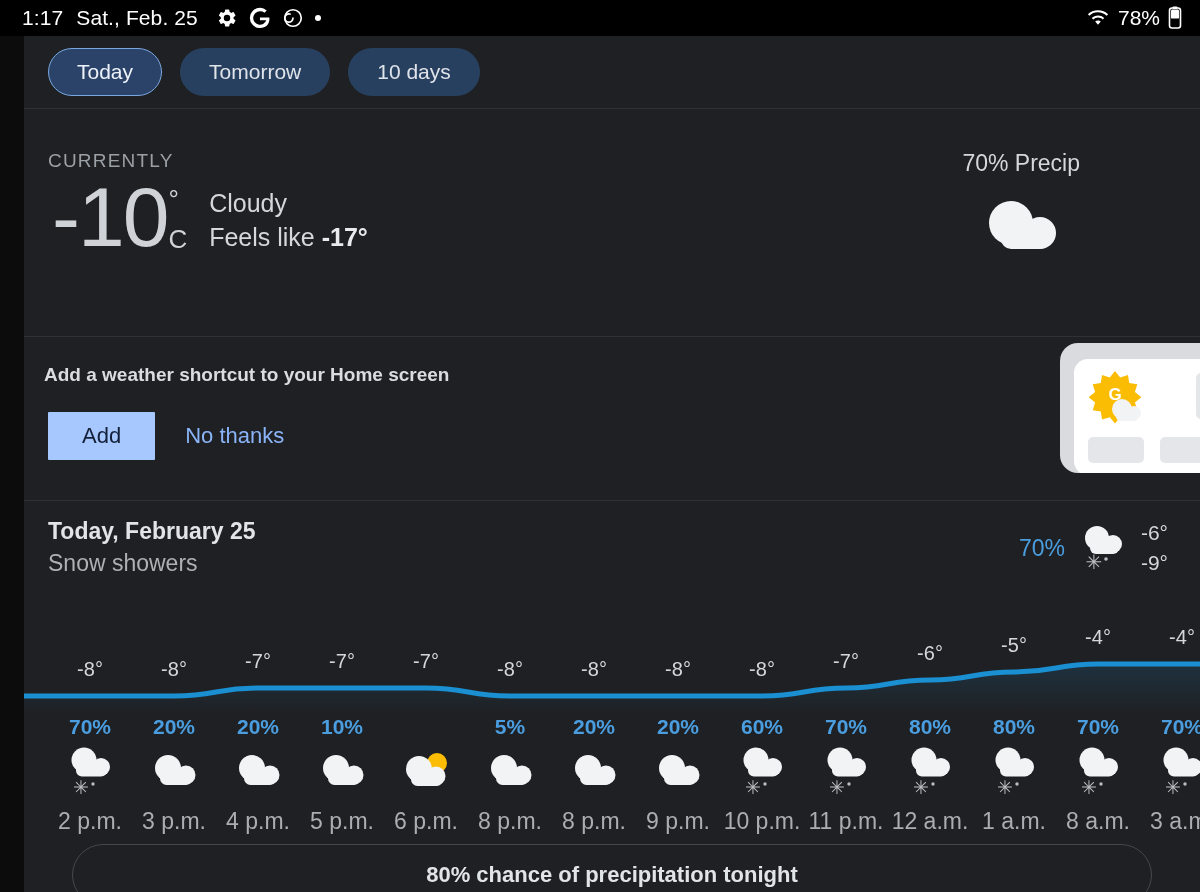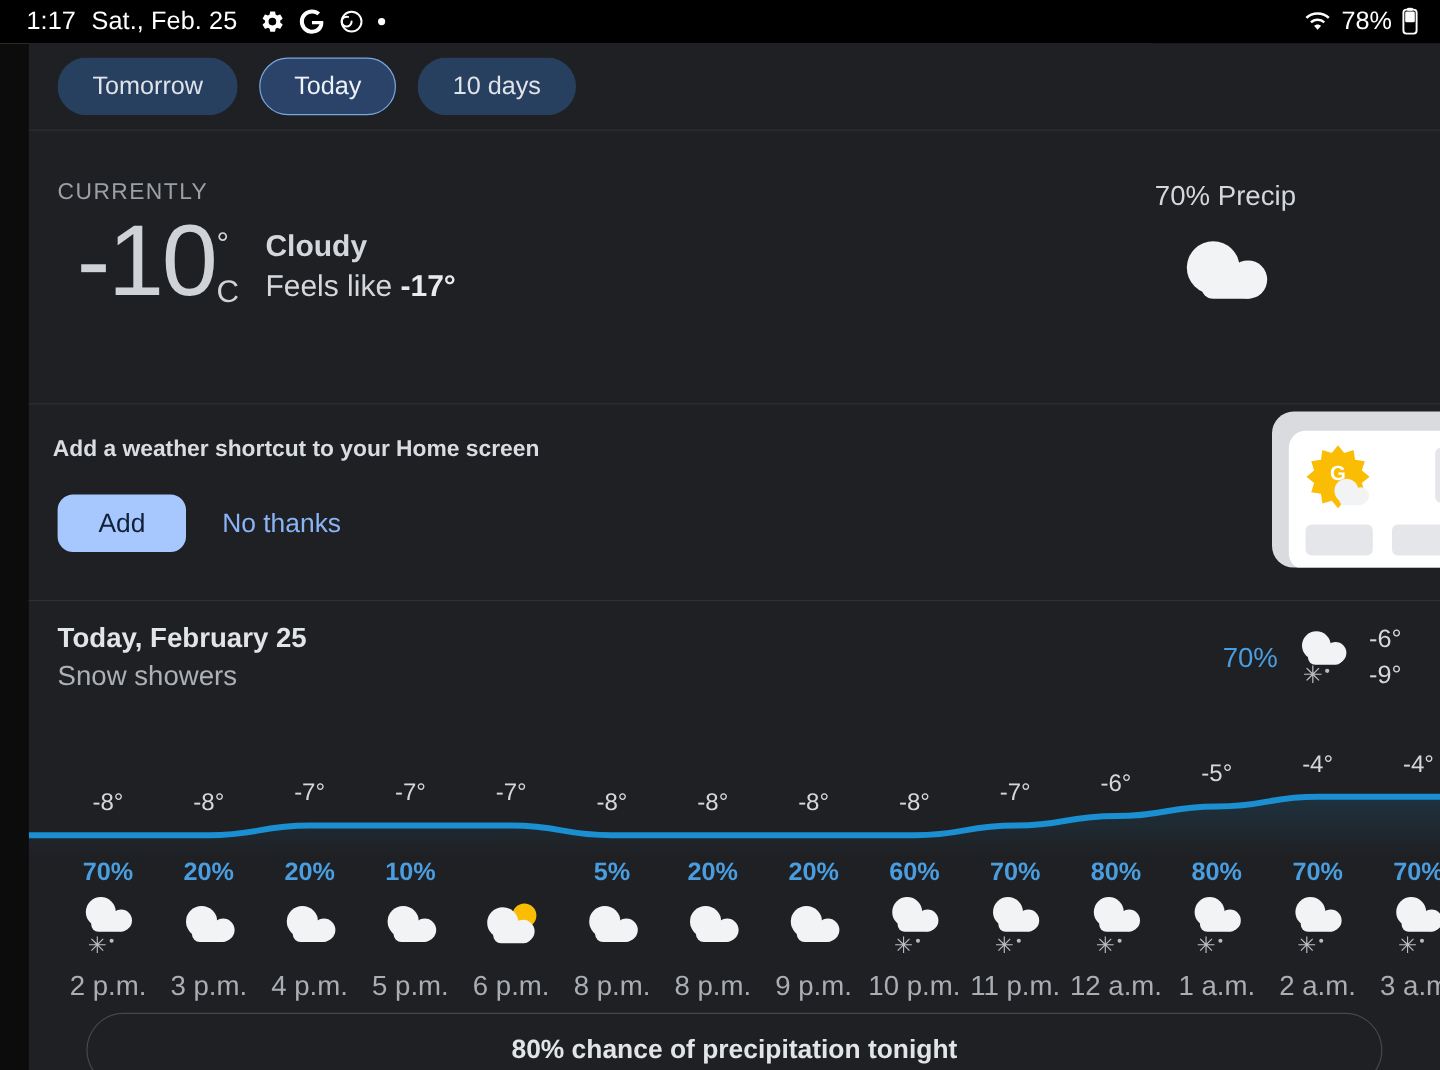--- a/index.html
+++ b/index.html
@@ -45,45 +45,45 @@
   .tab.selected { background:#2b4368; border:1px solid #7aa7e0; color:#eef3fb; }
 
   .divider { position:absolute; left:0; right:0; height:1px; background:#2e3034; }
 
   
   .current { position:absolute; left:24px; top:104px; right:0; height:196px; }
   .cur-label {
     position:absolute; left:0; top:10px; font-size:19px; color:#9aa0a6;
     letter-spacing:1.2px;
   }
-  .cur-main { position:absolute; left:16px; top:38px; display:flex; align-items:flex-end; }
+  .cur-main { position:absolute; left:4px; top:38px; display:flex; align-items:center; }
   .cur-temp {
     font-size:84px; line-height:78px; color:#cfd3d8; font-weight:300;
     letter-spacing:-2px;
   }
   .cur-unit { display:flex; flex-direction:column; margin:4px 0 0 1px; }
   .cur-deg { font-size:26px; line-height:26px; color:#cfd3d8; }
   .cur-c { font-size:26px; line-height:26px; color:#cfd3d8; margin-top:14px; }
   .cur-desc { margin-left:22px; margin-top:6px; }
-  .cur-cond { font-size:25px; color:#d4d7db; line-height:34px;font-weight:bold; }
+  .cur-cond { font-size:25px; color:#d4d7db; line-height:34px; }
   .cur-feels { font-size:25px; color:#d4d7db; line-height:34px; }
   .cur-feels b { color:#e8eaed; }
 
   .cur-right { position:absolute; right:120px; top:10px; text-align:center; }
   .cur-precip { font-size:23px; color:#d4d7db; white-space:nowrap; }
   .cur-icon-wrap { margin-top:22px; display:flex; justify-content:center; }
 
   
   .promo { position:absolute; left:0; right:0; top:300px; height:164px; overflow:hidden; }
   .promo-title {
     position:absolute; left:20px; top:28px; font-size:19px; font-weight:bold; color:#d9dce0;
   }
   .promo-actions { position:absolute; left:24px; top:76px; display:flex; align-items:center; gap:30px; }
   .btn-add {
-    background:#a6c8ff; color:#132038; border:none; border-radius:13px;
+    background:#a6c8ff; color:#132038; border:none; border-radius:1px;
     height:48px; padding:0 34px; font-size:22px; cursor:pointer;
     font-family:"Liberation Sans", sans-serif;
   }
   .btn-nothanks {
     background:none; border:none; color:#8ab4f8; font-size:22px; cursor:pointer;
     font-family:"Liberation Sans", sans-serif;
   }
   .widget-preview {
     position:absolute; left:1036px; top:7px; width:190px; height:130px;
     background:#d9dbde; border-radius:18px; padding:16px 0 0 14px; overflow:hidden;
@@ -171,25 +171,25 @@
           <rect x="3" y="3.6" width="8" height="9" rx="1.2" fill="#fff"></rect>
         </svg>
       </span>
     </div>
   </div>
 
   <div class="page">
     <div class="card">
 
       <div class="tabs">
+        <div class="tab selected">
+          <span>Today</span>
+        </div>
         <div class="tab">
           <span>Tomorrow</span>
-        </div>
-        <div class="tab selected">
-          <span>Today</span>
         </div>
         <div class="tab">
           <span>10 days</span>
         </div>
       </div>
       <div class="divider" style="top:72px;"></div>
 
       <div class="current">
         <div class="cur-label">CURRENTLY</div>
         <div class="cur-main">
@@ -484,21 +484,21 @@
                       <circle cx="22" cy="14" r="12.5"></circle>
                       <circle cx="39" cy="21" r="9"></circle>
                       <rect x="14" y="18" width="31" height="12.5" rx="6"></rect>
                     </g>
                     <g fill="#b9bdc2">
                       <text x="19" y="48" font-family="Liberation Sans, sans-serif" font-size="19" text-anchor="middle">✳</text>
                       <circle cx="31" cy="38" r="1.7"></circle>
                     </g>
                   </svg>
                 </div>
-                <div class="h-time">2 a.m.</div>
+                <div class="h-time">8 a.m.</div>
               </div>
               <div class="hour-col" style="left: 1116px;">
                 <div class="h-pop">70%</div>
                 <div class="h-ic">
                   <svg width="56" height="52" viewBox="0 0 56 52">
                     <g fill="#f1f3f4">
                       <circle cx="22" cy="14" r="12.5"></circle>
                       <circle cx="39" cy="21" r="9"></circle>
                       <rect x="14" y="18" width="31" height="12.5" rx="6"></rect>
                     </g>

